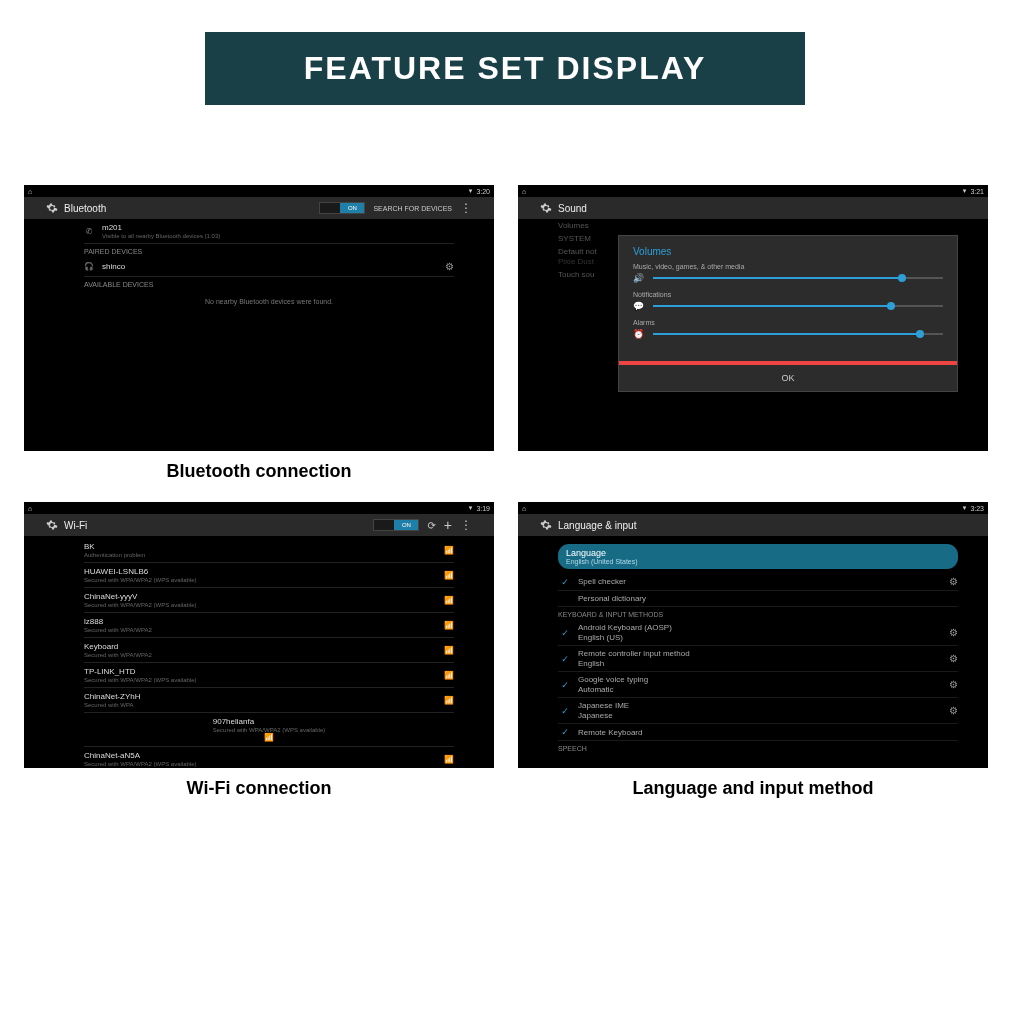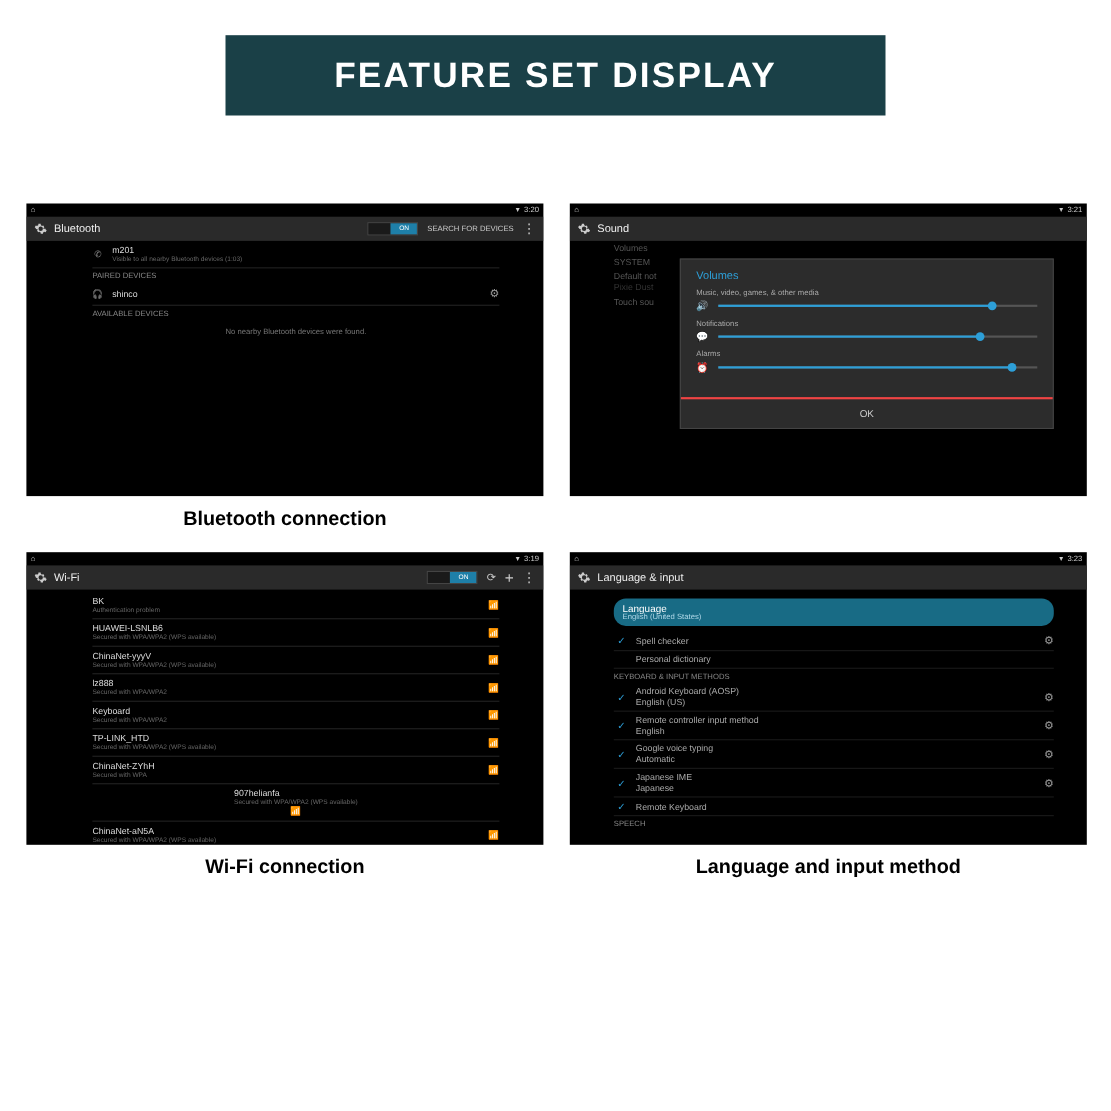--- a/index.html
+++ b/index.html
@@ -4,21 +4,21 @@
 <style>
 * { margin: 0; padding: 0; box-sizing: border-box; }
 body { background: #fff; width: 1010px; height: 1010px; font-family: Arial, sans-serif; overflow: hidden; }
 .banner { background: #1a4047; color: #fff; text-align: center; padding: 18px 0; margin: 32px auto 0; width: 600px; font-size: 32px; font-weight: bold; letter-spacing: 2px; font-family: 'Segoe UI', Arial, sans-serif; }
 .grid { display: grid; grid-template-columns: 1fr 1fr; gap: 20px 24px; padding: 80px 24px 20px; }
 .cell { display: flex; flex-direction: column; }
 .screen { background: #000; width: 470px; height: 266px; position: relative; font-size: 8px; color: #aaa; overflow: hidden; }
 .caption { text-align: center; font-weight: bold; font-size: 18px; color: #000; margin-top: 10px; font-family: 'Segoe UI', Arial, sans-serif; }
 .statusbar { display: flex; justify-content: space-between; align-items: center; height: 12px; padding: 0 4px; font-size: 7px; color: #ccc; }
 .statusbar .right { display: flex; gap: 4px; align-items: center; }
-.header { background: #2a2a2a; display: flex; align-items: center; height: 22px; padding: 0 7px; justify-content: space-between; }
+.header { background: #2a2a2a; display: flex; align-items: center; height: 22px; padding: 0 22px; justify-content: space-between; }
 .header .left { display: flex; align-items: center; gap: 6px; }
 .header .right { display: flex; align-items: center; gap: 8px; }
 .gear { width: 12px; height: 12px; display: inline-block; }
 .gear svg { width: 100%; height: 100%; }
 .title { color: #eee; font-size: 10px; }
 .toggle { display: inline-flex; border: 1px solid #444; height: 12px; }
 .toggle-off { width: 20px; background: #1a1a1a; }
 .toggle-on { width: 24px; background: #1e7fa8; color: #fff; font-size: 6px; display: flex; align-items: center; justify-content: center; }
 .hbtn { color: #ccc; font-size: 7px; }
 .dots { color: #ccc; font-size: 12px; line-height: 8px; }
@@ -38,21 +38,21 @@
 .nofound { text-align: center; color: #777; font-size: 7px; padding: 8px 0; }
 .modal-wrap { position: absolute; top: 50px; left: 100px; right: 30px; background: #2c2c2c; border: 1px solid #444; padding: 10px 14px 0; }
 .modal-title { color: #2d9fd8; font-size: 10px; margin-bottom: 6px; }
 .slgroup { margin-bottom: 8px; }
 .sllabel { color: #aaa; font-size: 7px; margin-bottom: 3px; }
 .slrow { display: flex; align-items: center; gap: 8px; }
 .slicon { color: #ccc; font-size: 9px; width: 12px; }
 .sltrack { flex: 1; height: 2px; background: #555; position: relative; }
 .slfill { height: 2px; background: #2d9fd8; position: absolute; left: 0; top: 0; }
 .slthumb { width: 8px; height: 8px; background: #2d9fd8; border-radius: 50%; position: absolute; top: -3px; transform: translateX(-50%); }
-.ok { text-align: center; color: #ccc; font-size: 9px; padding: 8px 0; border-top: 2px solid #ef4444; margin: 22px -14px 0; }
+.ok { text-align: center; color: #ccc; font-size: 9px; padding: 8px 0; border-top: 4px solid #ef4444; margin: 22px -14px 0; }
 .dim { color: #555; font-size: 8px; padding: 2px 0; }
 .dim .sub { color: #333; }
 .lang-sel { background: #186b85; padding: 4px 8px; margin: 4px 0; border-radius: 11px; }
 .lang-sel .main { color: #fff; font-size: 9px; }
 .lang-sel .sub { color: #b0d8e8; font-size: 7px; }
 .lirow { display: flex; align-items: center; justify-content: space-between; border-bottom: 1px solid #1a1a1a; padding: 3px 0; min-height: 16px; }
 .lirow .ltxt { display: flex; align-items: center; gap: 6px; }
 </style>
 </head>
 <body>

